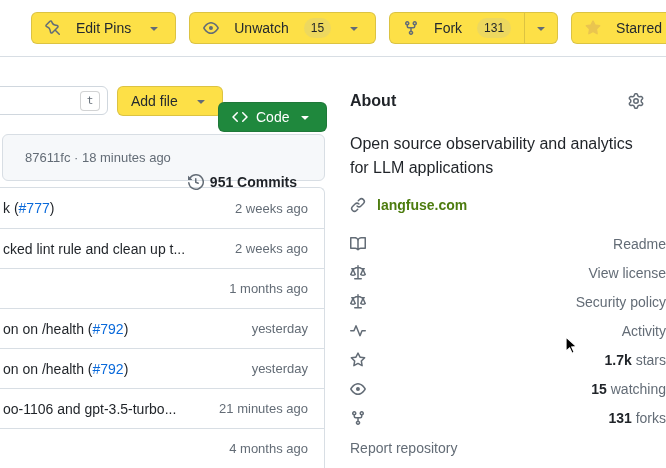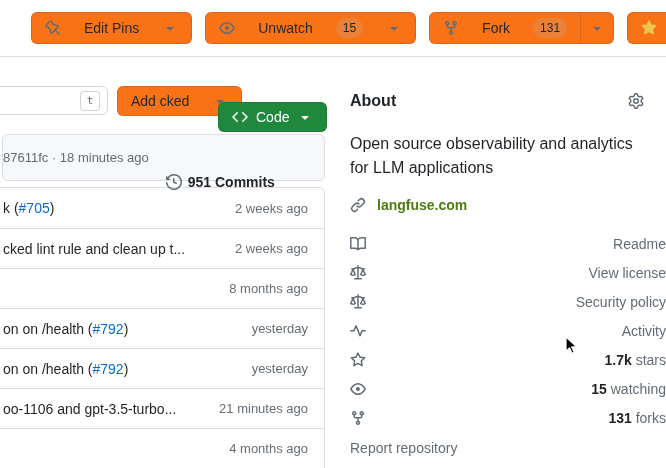--- a/index.html
+++ b/index.html
@@ -4,22 +4,22 @@
 <style>
   * { margin:0; padding:0; box-sizing:border-box; }
   html,body { width:666px; height:468px; overflow:hidden; background:#fff;
     font-family:"Liberation Sans","DejaVu Sans",sans-serif; color:#1f2328; font-size:14px; }
   .icon { width:16px; height:16px; fill:#636c76; flex:none; display:block; }
   .caret { width:16px; height:16px; fill:#636c76; flex:none; }
 
   
   .topbar { height:57px; display:flex; align-items:center; padding-left:31px; gap:13px;
     border-bottom:1px solid #d8dee4; background:#fff; }
-  .btn { height:32px; display:inline-flex; align-items:center; gap:23px; padding:0 13px;
-    background:#f97316; border:1px solid rgba(31,35,40,0.15); border-radius:6px;
+  .btn { height:32px; display:inline-flex; align-items:center; gap:15px; padding:0 13px;
+    background:#fde047; border:1px solid rgba(31,35,40,0.15); border-radius:6px;
     font-size:14px; font-weight:500; color:#24292f; cursor:pointer; white-space:nowrap; }
   .counter { background:rgba(175,184,193,0.2); border-radius:2em; padding:0 7px; height:20px;
     line-height:20px; font-size:12px; font-weight:500; color:#1f2328; }
   .btn-group { display:inline-flex; }
   .btn-group .btn.main { border-radius:6px 0 0 6px; border-right:none; }
   .btn-group .btn.caret-part { border-radius:0 6px 6px 0; padding:0 8px;
     border-left:1px solid rgba(31,35,40,0.15); }
   .star-fill { fill:#eac54f; }
 
   
@@ -35,21 +35,21 @@
   .kbd { border:1px solid rgba(31,35,40,0.2); border-radius:4px; min-width:20px; height:20px;
     line-height:18px; text-align:center; font-family:"DejaVu Sans Mono",monospace;
     font-size:11px; color:#636c76; background:#fff; }
   .btn-addfile { position:absolute; left:117px; top:0; height:30px; }
   .btn-code { position:absolute; left:218px; top:16px; height:30px; background:#1f883d;
     border-color:rgba(31,35,40,0.15); color:#fff; font-weight:500; gap:8px; }
   .btn-code .icon, .btn-code .caret { fill:#fff; }
 
   .latest-commit { margin:18px 0 0 2px; width:323px; height:47px; background:#f6f8fa;
     border:1px solid #d8dee4; border-radius:6px; display:flex; align-items:center;
-    gap:17px; padding-right:27px; }
+    justify-content:flex-end; gap:17px; padding-right:27px; }
   .commit-meta { color:#636c76; font-size:13px; }
   .commits-link { display:flex; align-items:center; gap:6px; font-weight:600; color:#1f2328;
     cursor:pointer;margin-top:48px; }
 
   .files-box { margin-top:6px; width:325px; height:292px; border:1px solid #d8dee4;
     border-left:none; border-bottom:none; border-radius:0 6px 0 0; background:#fff; }
   .row { height:40px; display:flex; align-items:center; justify-content:space-between;
     padding:0 16px 0 3px; }
   .row + .row { border-top:1px solid #d8dee4; }
   .msg { color:#1f2328; white-space:nowrap; overflow:hidden; cursor:pointer; }
@@ -177,21 +177,21 @@
 
 <div class="main-row">
 
   <div class="left-col">
     <div class="toolbar">
       <div class="goto-input">
         <input type="text" value="" style="">
         <span class="kbd">t</span>
       </div>
       <button class="btn btn-addfile">
-        <span>Add cked</span>
+        <span>Add file</span>
         <svg class="caret">
             <use href="#i-caret"></use>
           </svg>
       </button>
       <button class="btn btn-code">
         <svg class="icon">
             <use href="#i-code"></use>
           </svg>
         <span>Code</span>
         <svg class="caret">
@@ -205,30 +205,30 @@
       <span class="commits-link">
         <svg class="icon">
             <use href="#i-history"></use>
           </svg>
         <strong>951 Commits</strong>
       </span>
     </div>
 
     <div class="files-box">
       <div class="row">
-        <span class="msg"><span>k (</span><a class="issue-link">#705</a><span>)</span></span>
+        <span class="msg"><span>k (</span><a class="issue-link">#777</a><span>)</span></span>
         <span class="date">2 weeks ago</span>
       </div>
       <div class="row">
         <span class="msg"><span>cked lint rule and clean up t...</span></span>
         <span class="date">2 weeks ago</span>
       </div>
       <div class="row">
         <span class="msg"><span></span></span>
-        <span class="date">8 months ago</span>
+        <span class="date">1 months ago</span>
       </div>
       <div class="row">
         <span class="msg"><span>on on /health (</span><a class="issue-link">#792</a><span>)</span></span>
         <span class="date">yesterday</span>
       </div>
       <div class="row">
         <span class="msg"><span>on on /health (</span><a class="issue-link">#792</a><span>)</span></span>
         <span class="date">yesterday</span>
       </div>
       <div class="row">

